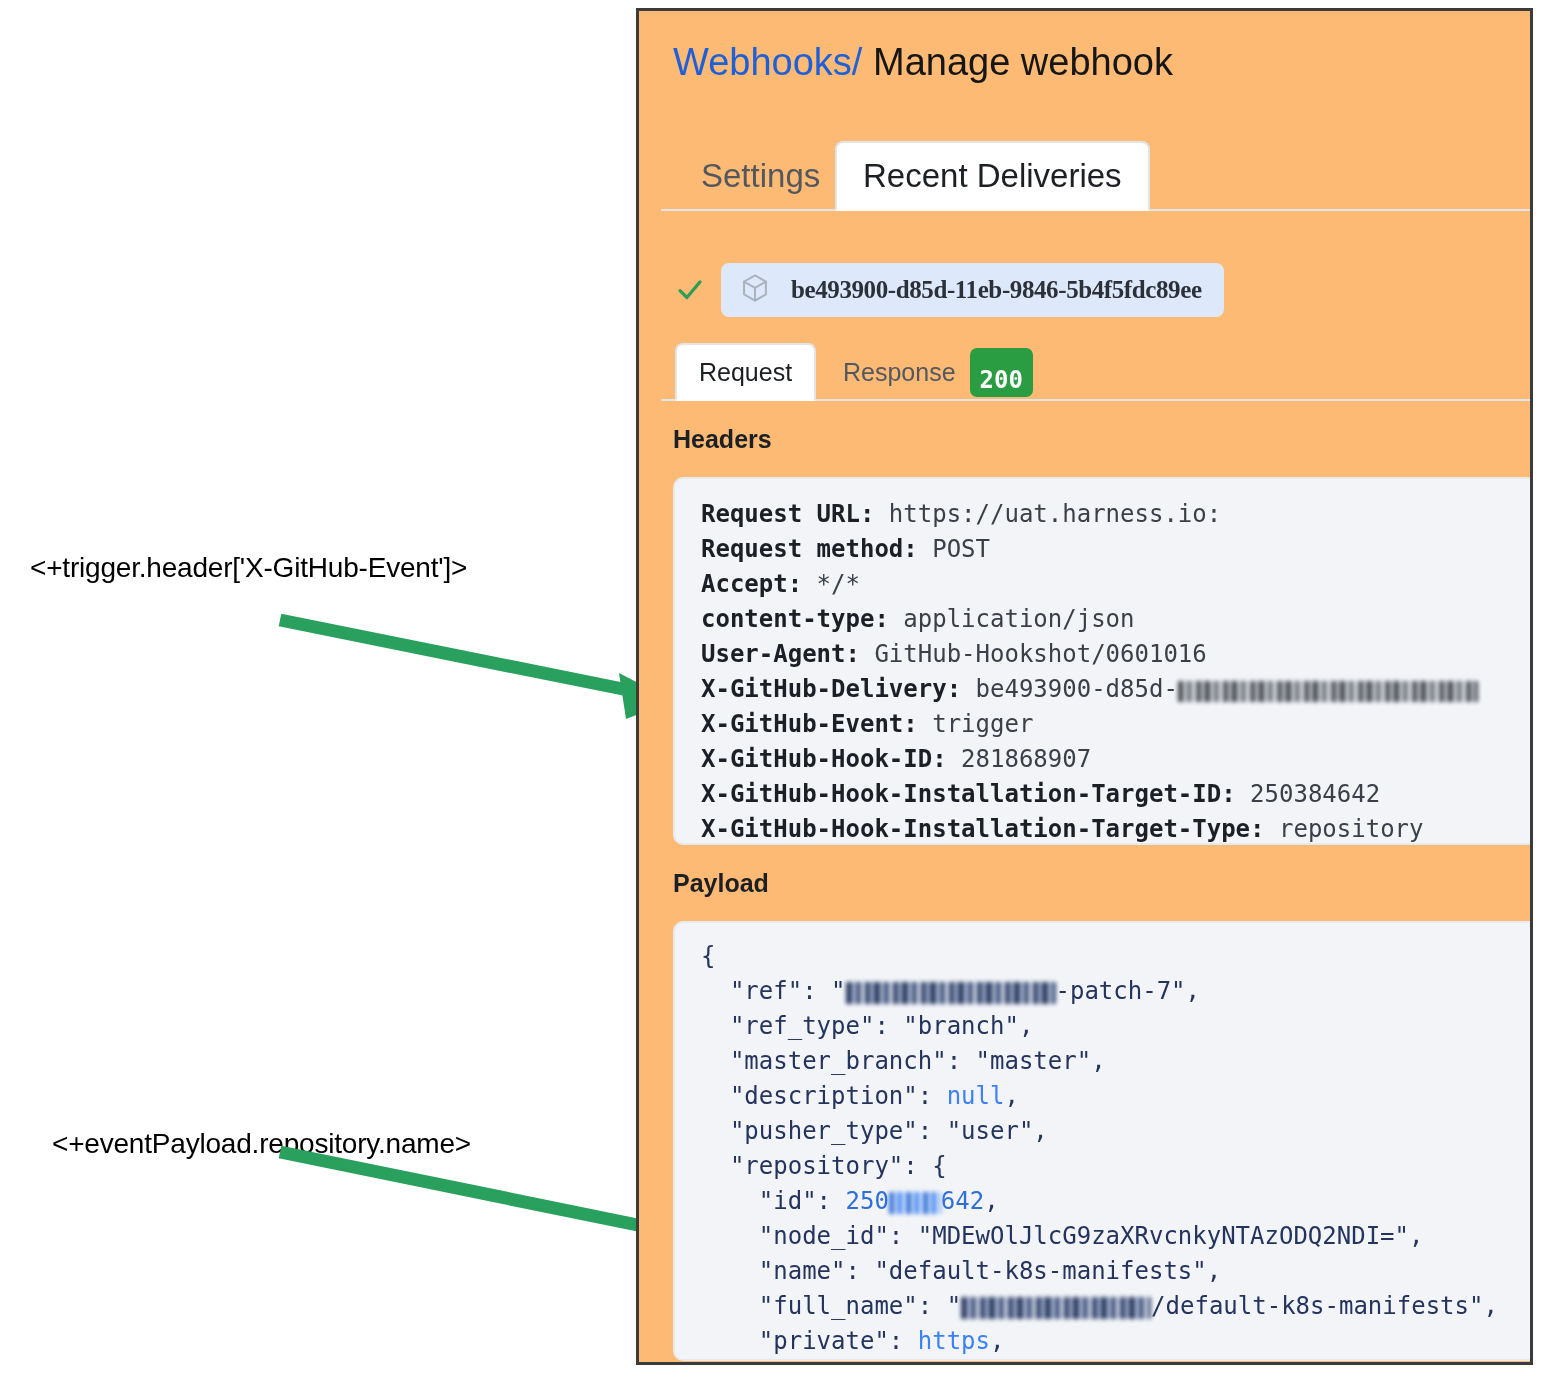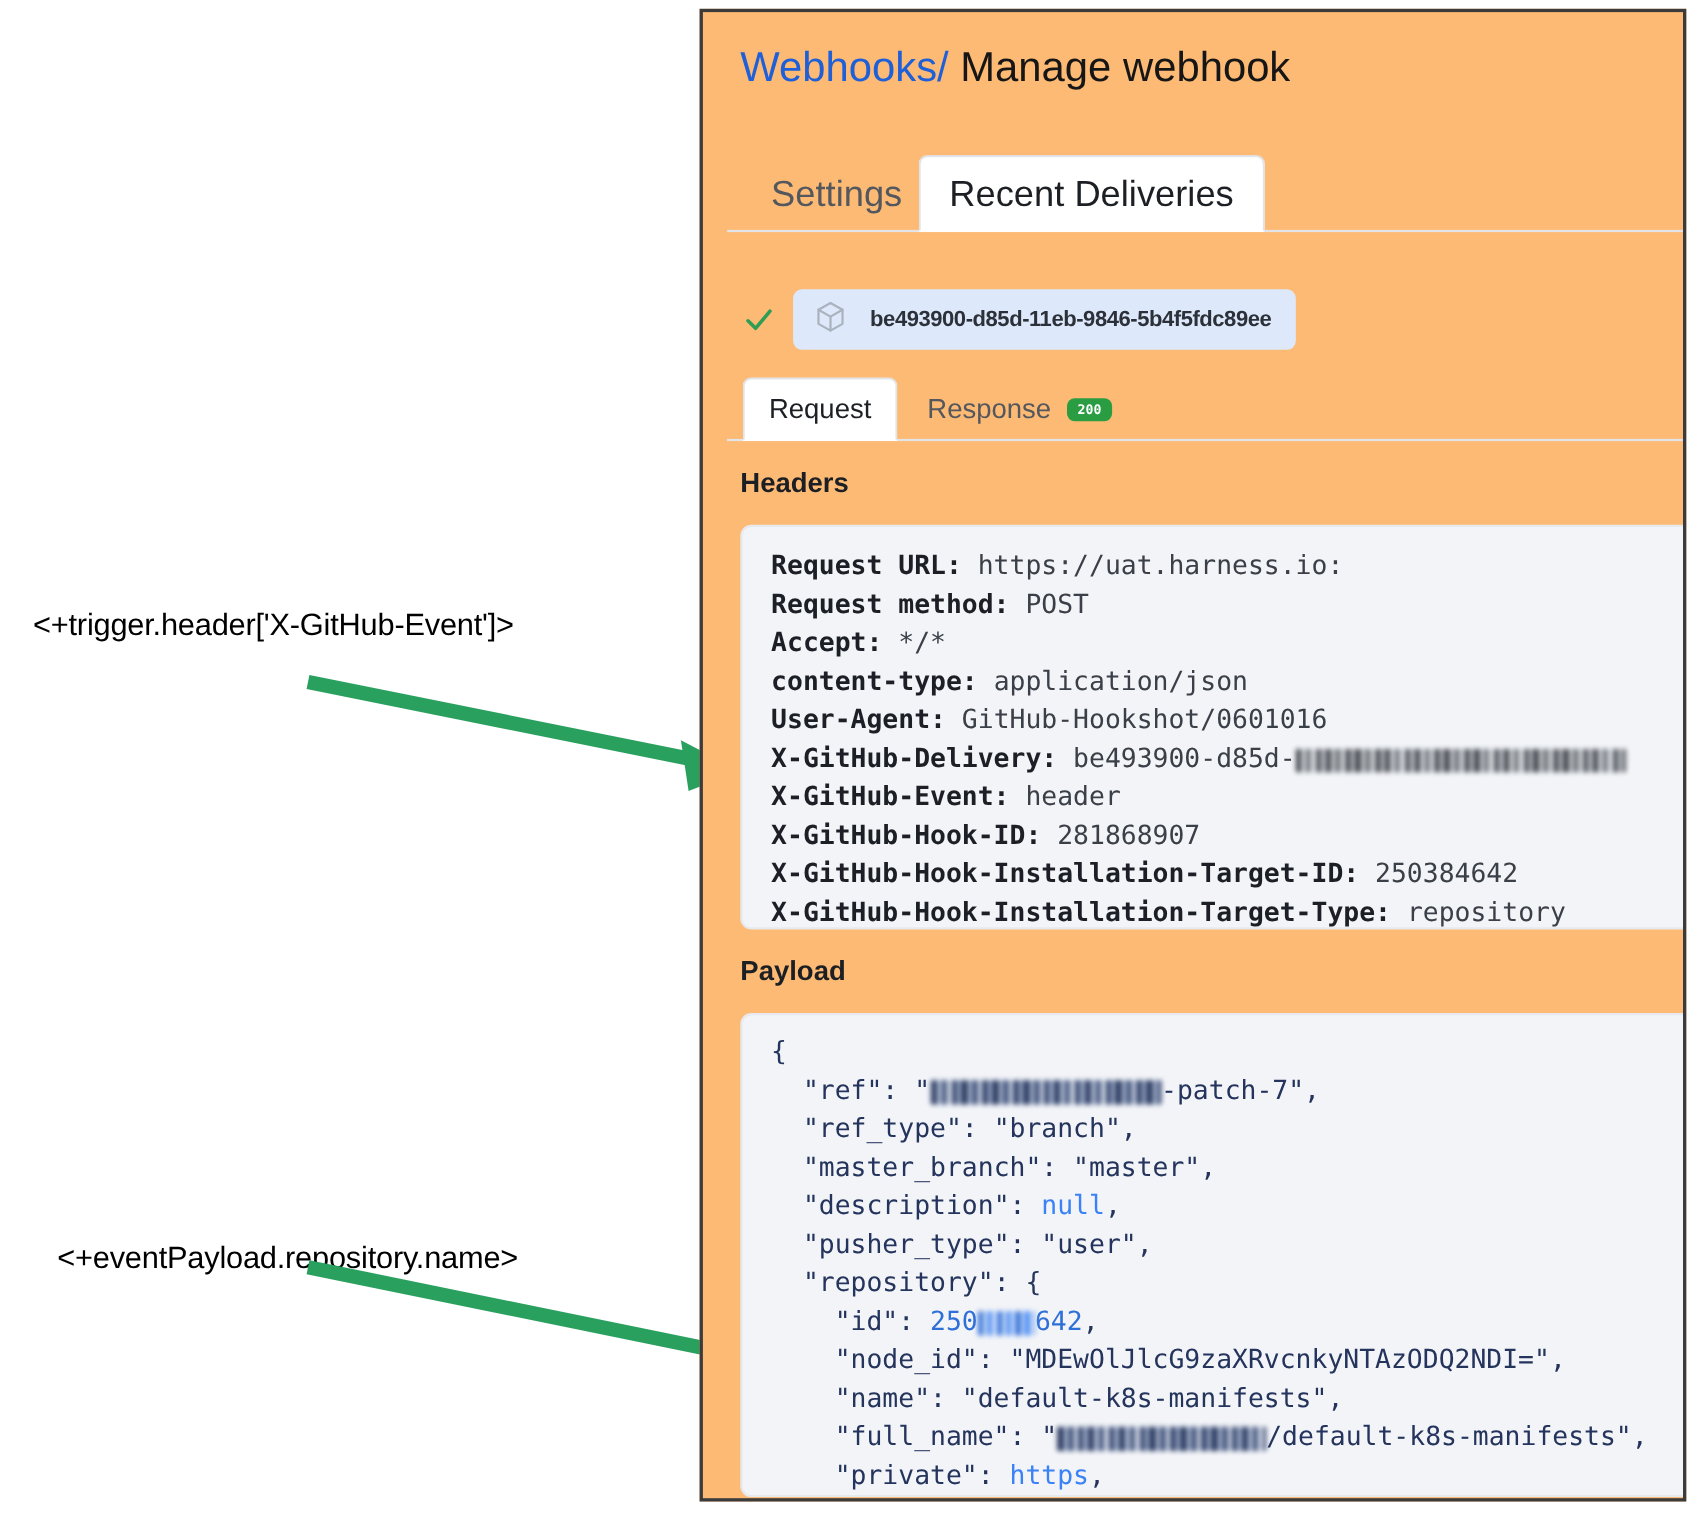--- a/index.html
+++ b/index.html
@@ -120,22 +120,22 @@
   }
   #delivery-pill {
     display: flex;
     align-items: center;
     gap: 20px;
     background: #dde9fb;
     border-radius: 8px;
     padding: 9px 22px 9px 18px;
   }
   #delivery-id-text {
-    font-family: Liberation Sans, sans-serif;
-    font-size: 20px;
+    font-family: Liberation Serif, serif;
+    font-size: 25px;
     font-weight: 700;
     color: #2c3038;
     letter-spacing: -0.4px;
     white-space: nowrap;
   }
 
   
   #inner-tabs {
     position: absolute;
     left: 22px;
@@ -171,24 +171,24 @@
     border-bottom: 2px solid #ffffff;
     border-radius: 8px 8px 0 0;
     z-index: 2;
   }
   #itab-request  { left: 14px; }
   #itab-response { left: 160px; }
   #status-badge {
     background: #2a9d42;
     color: #ffffff;
     font-family: "DejaVu Sans Mono", monospace;
-    font-size: 12px;
+    font-size: 24px;
     font-weight: 700;
     border-radius: 7px;
-    padding: 4px 10px 5px;
+    padding: 20px 10px 5px;
     line-height: 1;
   }
 
   
   .section-label {
     position: absolute;
     font-size: 25px;
     font-weight: 700;
     color: #1c1f23;
   }
@@ -330,21 +330,21 @@
     </div>
 
     <div class="section-label" id="label-headers">Headers</div>
 
     <div class="code-box" id="headers-box"><span class="hdr-key">Request URL:</span> <span class="hdr-val">https://uat.harness.io:</span>
 <span class="hdr-key">Request method:</span> <span class="hdr-val">POST</span>
 <span class="hdr-key">Accept:</span> <span class="hdr-val">*/*</span>
 <span class="hdr-key">content-type:</span> <span class="hdr-val">application/json</span>
 <span class="hdr-key">User-Agent:</span> <span class="hdr-val">GitHub-Hookshot/0601016</span>
 <span class="hdr-key">X-GitHub-Delivery:</span> <span class="hdr-val">be493900-d85d-</span><span class="redacted gray" style="width:300px"></span>
-<span class="hdr-key">X-GitHub-Event:</span> <span class="hdr-val">header</span>
+<span class="hdr-key">X-GitHub-Event:</span> <span class="hdr-val">trigger</span>
 <span class="hdr-key">X-GitHub-Hook-ID:</span> <span class="hdr-val">281868907</span>
 <span class="hdr-key">X-GitHub-Hook-Installation-Target-ID:</span> <span class="hdr-val">250384642</span>
 <span class="hdr-key">X-GitHub-Hook-Installation-Target-Type:</span> <span class="hdr-val">repository</span></div>
 
     <div class="section-label" id="label-payload">Payload</div>
 
     <div class="code-box" id="payload-box"><span>{</span>
   <span>"ref": "</span><span class="redacted navy" style="width:210px"></span><span>-patch-7",</span>
   <span>"ref_type": "branch",</span>
   <span>"master_branch": "master",</span>

